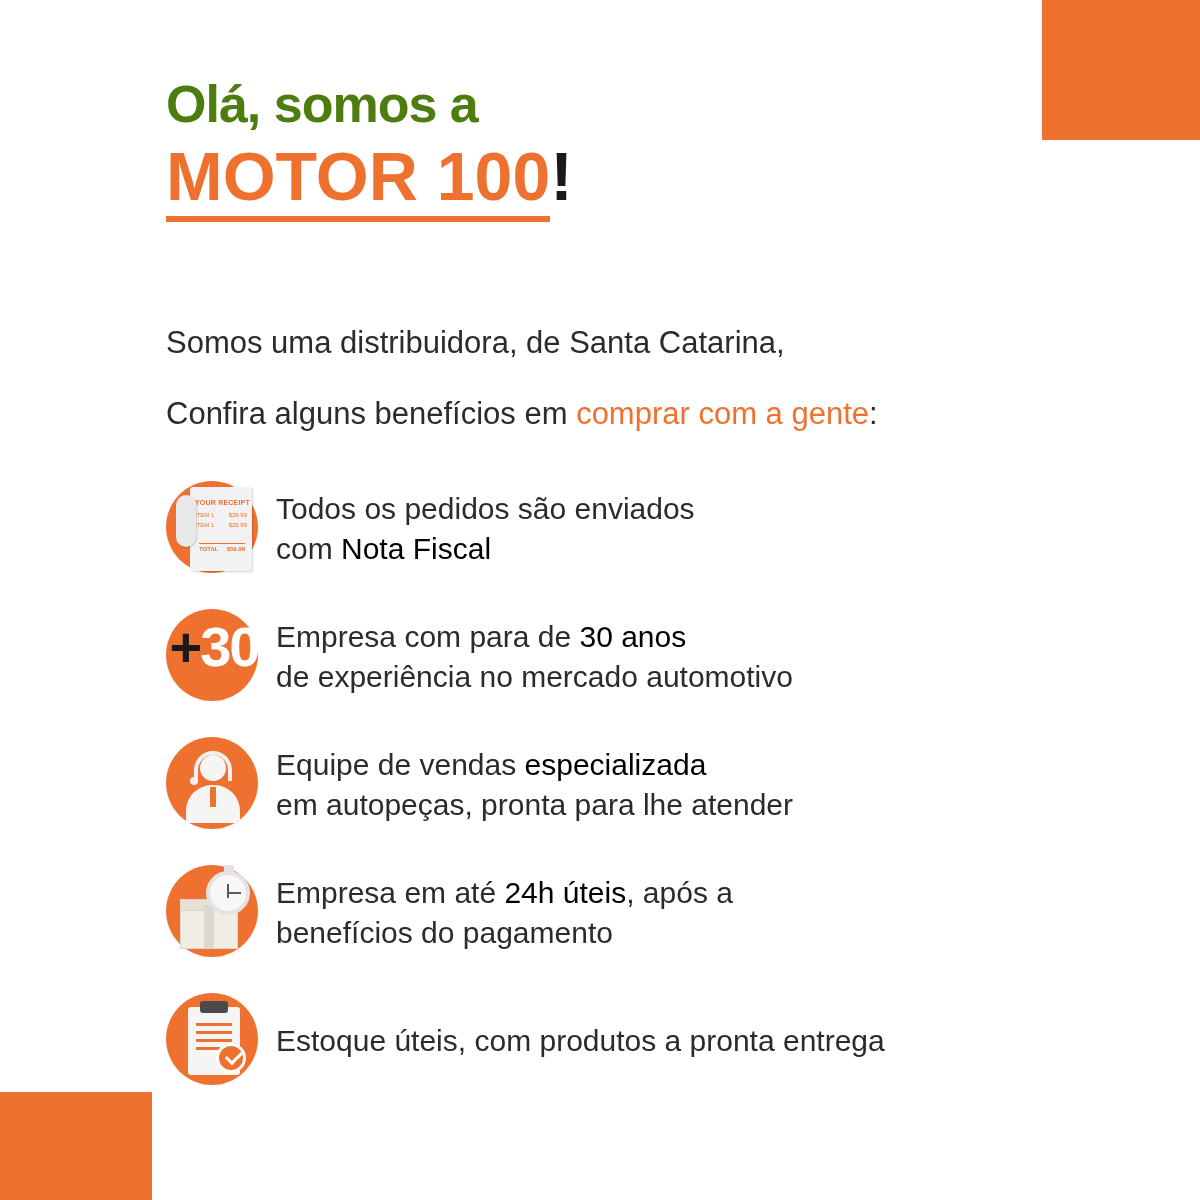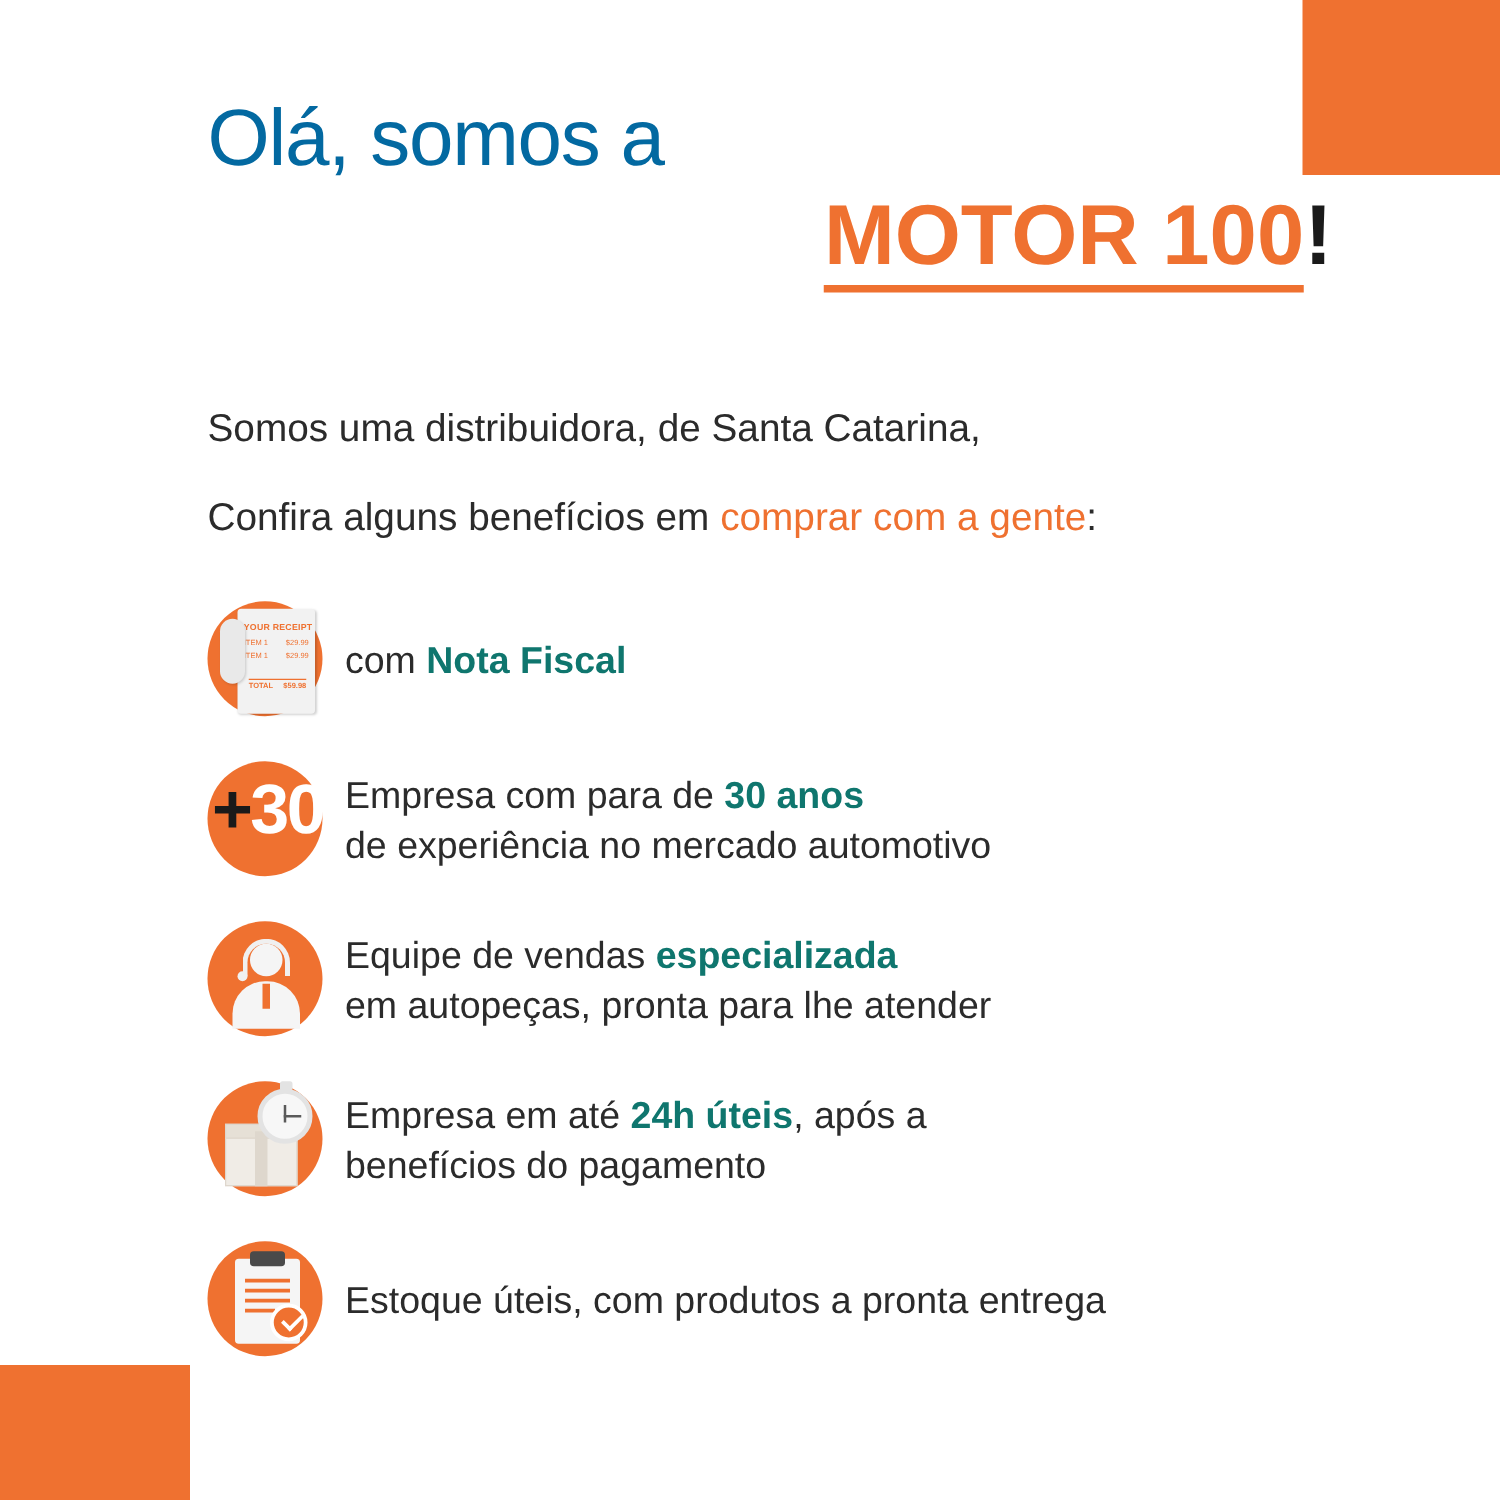--- a/index.html
+++ b/index.html
@@ -38,35 +38,34 @@
   }
 
   
   .headline {
     position: absolute;
     left: 166px;
     top: 78px;
     width: 900px;
   }
   .headline-line1 {
-    font-size: 64px;
-    font-weight: normal;
-    color: #0369a1;
+    font-size: 52px;
+    font-weight: bold;
+    color: #4d7c0f;
     letter-spacing: -1px;
     line-height: 1.02;
     margin: 0;
   }
   .headline-line2 {
     font-size: 68px;
     font-weight: bold;
     line-height: 1.05;
     margin: 10px 0 0 0;
     color: #1a1a1a;
     white-space: nowrap;
-    text-align: right;
   }
   .headline-brand {
     color: #ef7130;
     border-bottom: 6px solid #ef7130;
     padding-bottom: 2px;
   }
   .headline-bang {
     color: #1a1a1a;
   }
 
@@ -85,21 +84,21 @@
 
   .benefits-lead {
     position: absolute;
     left: 166px;
     top: 396px;
     width: 960px;
     font-size: 31px;
     color: #2b2b2b;
     white-space: nowrap;
   }
-  .accent { color: #0f766e; font-weight: bold; }
+  .accent { color: #000000; font-weight: normal; }
   .accent-plain { color: #ef7130; margin-top: 16px; }
 
   
   .benefits {
     position: absolute;
     left: 166px;
     top: 474px;
     width: 1000px;
   }
   .benefit {
@@ -354,20 +353,21 @@
           <span>ITEM 1</span>
           <span>$29.99</span>
         </div>
         <div class="receipt-total">
           <span>TOTAL</span>
           <span>$59.98</span>
         </div>
         <div class="receipt-clip"></div>
       </div>
       <div class="benefit-text">
+        <span class="l">Todos os pedidos são enviados</span>
         <span class="l"><span>com </span><span class="accent">Nota Fiscal</span></span>
       </div>
     </div>
 
     <div class="benefit">
       <div class="benefit-icon">
         <div class="circle"></div>
         <div class="plus30"><span>+</span><span class="num">30</span></div>
       </div>
       <div class="benefit-text">

